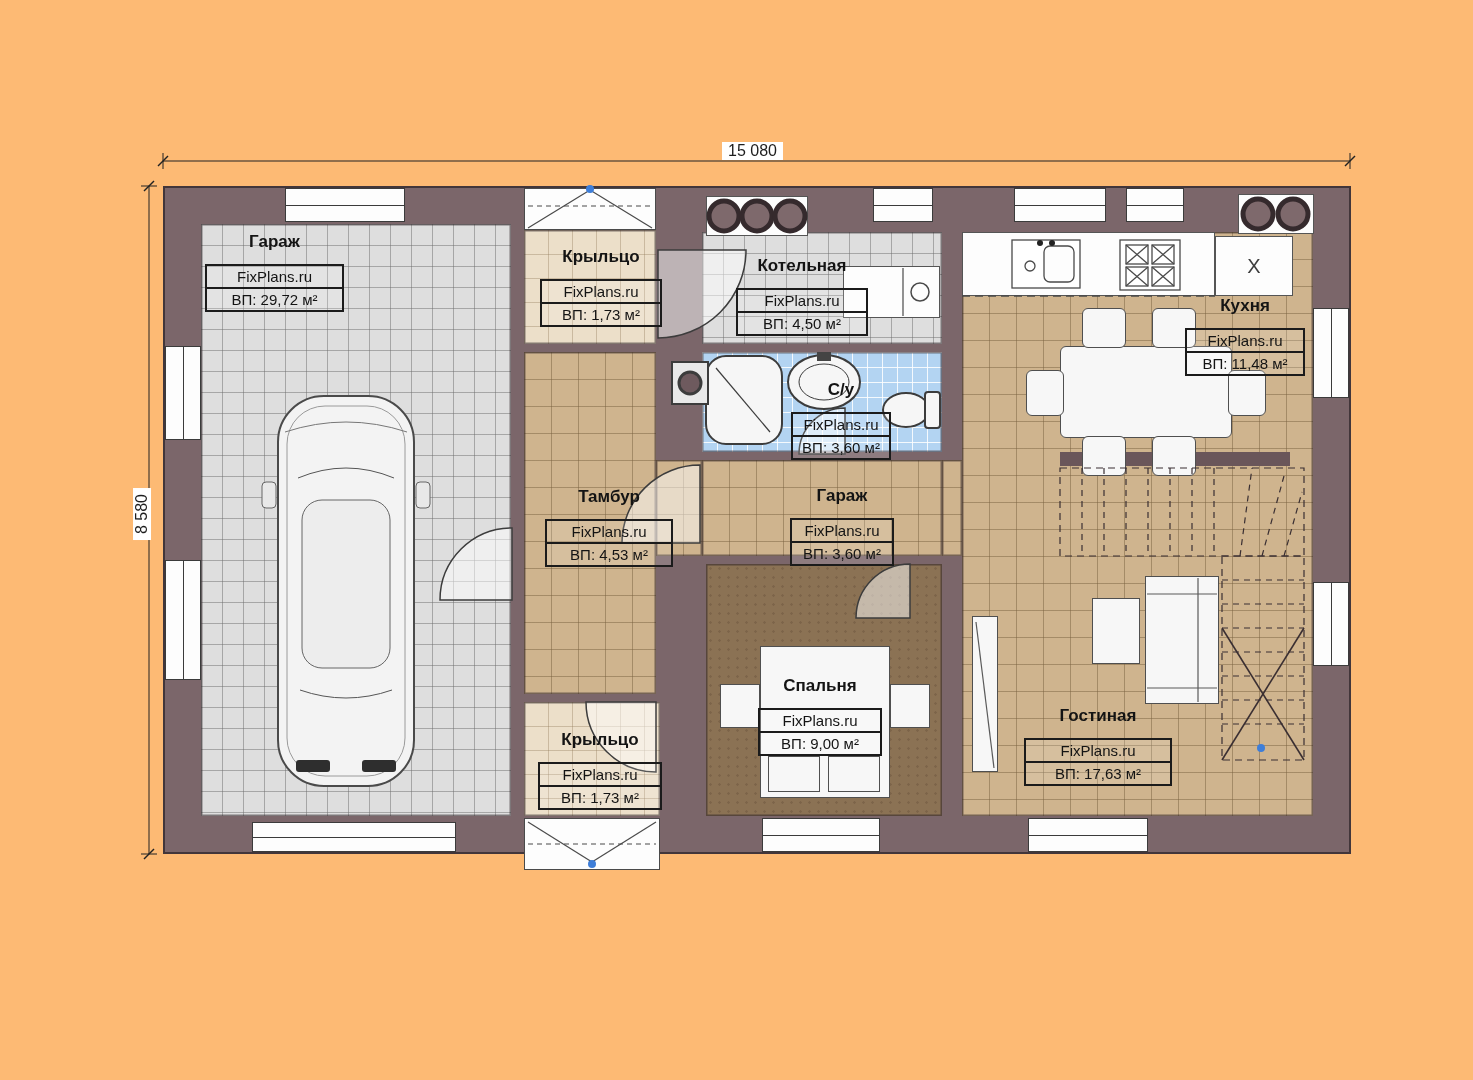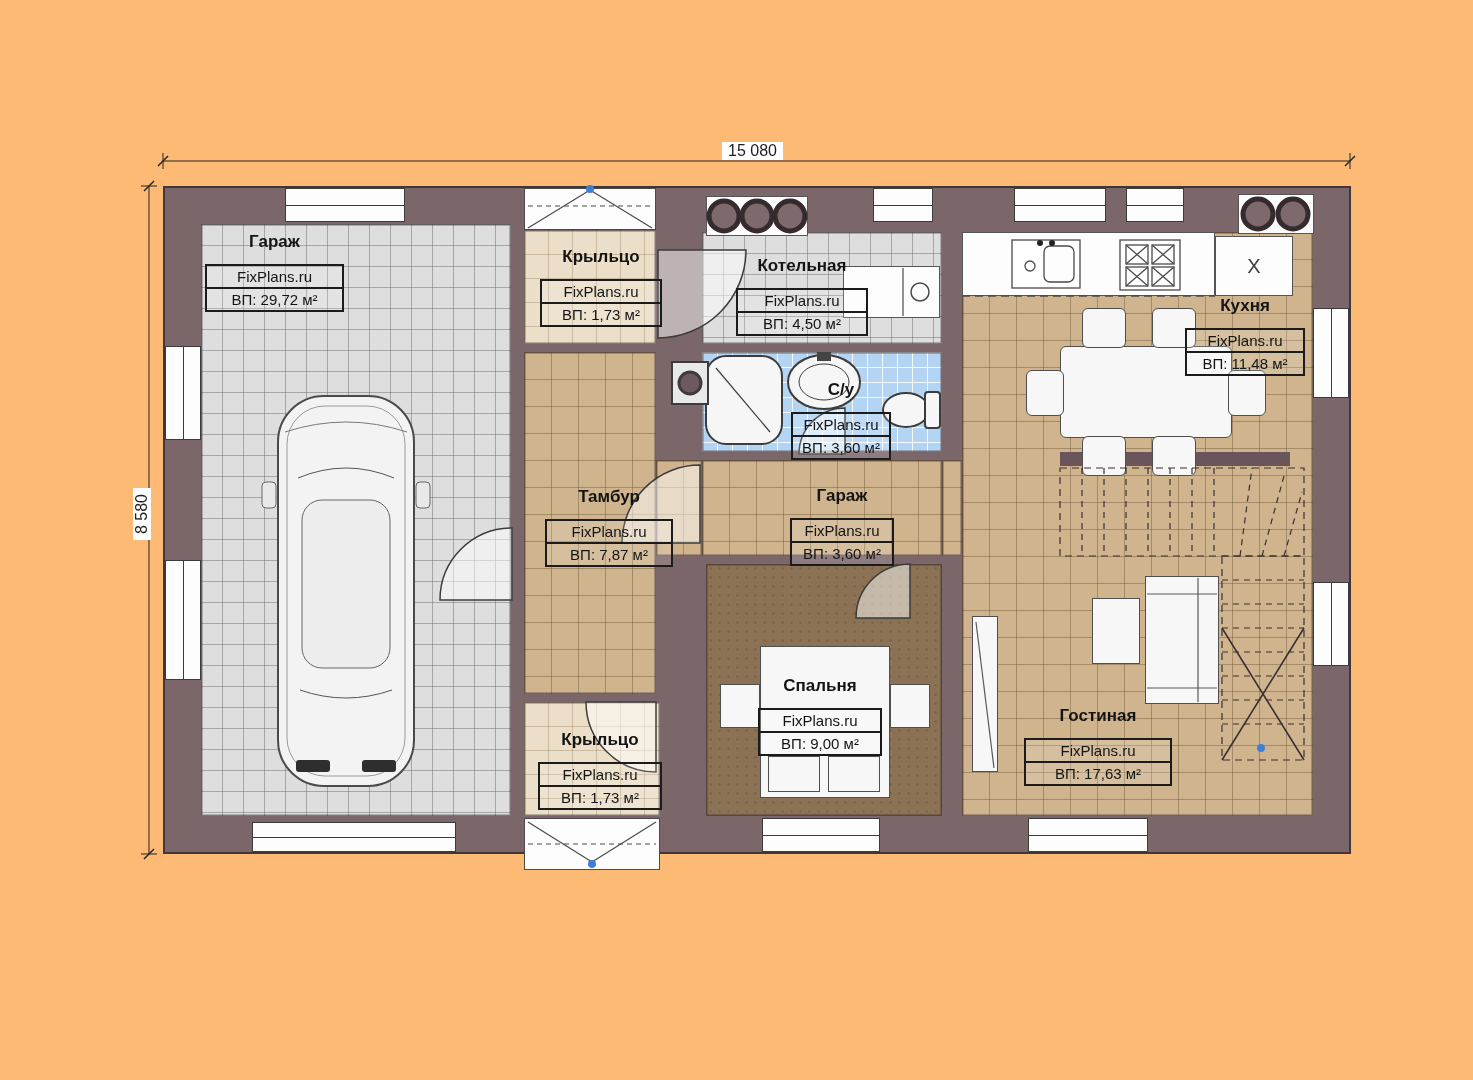--- a/index.html
+++ b/index.html
@@ -273,21 +273,21 @@
     <div class="label-box">
       <div class="row1">FixPlans.ru</div>
       <div class="row2">ВП: 3,60 м²</div>
     </div>
   </div>
 
   <div class="room-label" style="left:545px;top:487px;width:128px;">
     <div class="room-title">Тамбур</div>
     <div class="label-box">
       <div class="row1">FixPlans.ru</div>
-      <div class="row2">ВП: 7,87 м²</div>
+      <div class="row2">ВП: 4,53 м²</div>
     </div>
   </div>
 
   <div class="room-label" style="left:790px;top:486px;width:104px;">
     <div class="room-title">Гараж</div>
     <div class="label-box">
       <div class="row1">FixPlans.ru</div>
       <div class="row2">ВП: 3,60 м²</div>
     </div>
   </div>

